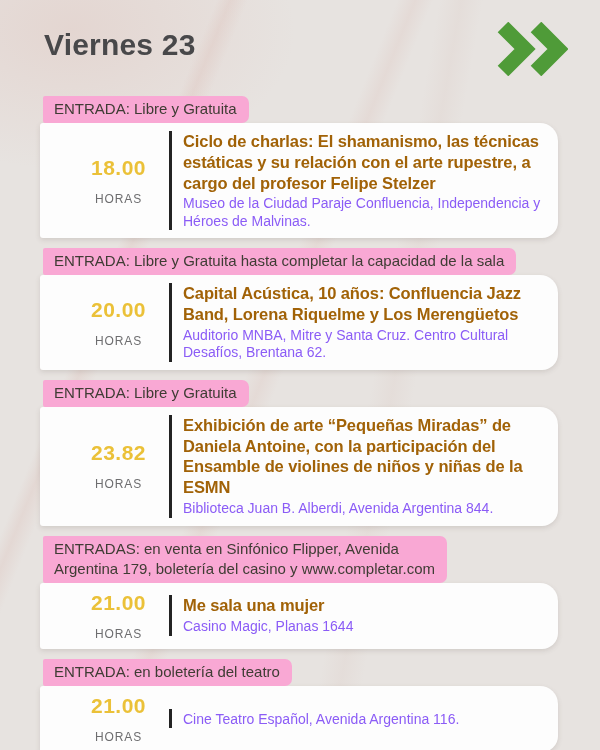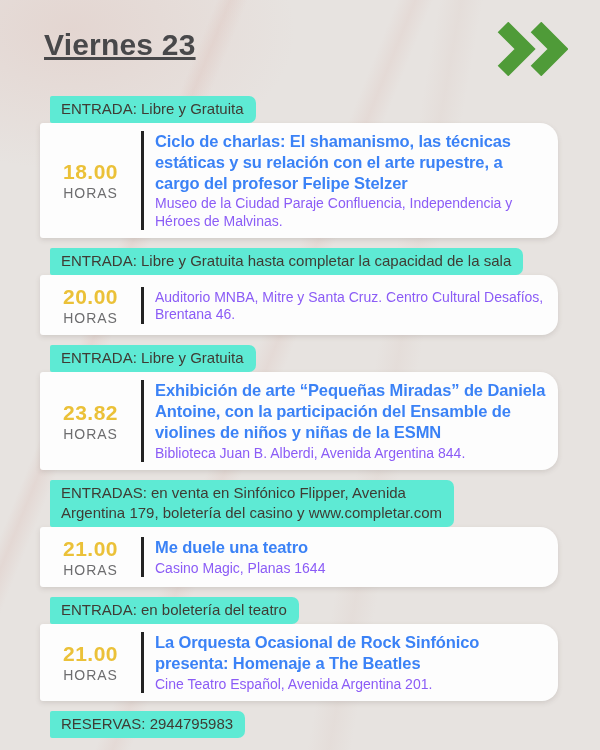--- a/index.html
+++ b/index.html
@@ -10,47 +10,47 @@
       radial-gradient(ellipse 320px 200px at 12% 4%, rgba(216,166,155,0.22), transparent 70%),
       linear-gradient(112deg, transparent 24%, rgba(209,158,148,0.16) 25.5%, transparent 27.5%, transparent 44%, rgba(209,158,148,0.13) 46%, transparent 48%),
       linear-gradient(100deg, transparent 60%, rgba(205,170,160,0.10) 63%, transparent 66%),
       #e7e3e0;
   }
   .page { padding: 24px 42px 0 40px; box-sizing: border-box; width: 600px; }
 
   
   .header { display: flex; justify-content: space-between; align-items: flex-start; margin-bottom: 16px; }
   .page-title {
-    margin: 4px 0 0 4px; font-size: 30px; font-weight: 700; color: #48484a; letter-spacing: 0.2px; text-decoration: underline;
+    margin: 4px 0 0 4px; font-size: 30px; font-weight: 700; color: #48484a; letter-spacing: 0.2px;
   }
   .chevrons { margin: -2px -10px 0 0; }
 
   
   .event-section { margin-bottom: 10px; }
   .banner {
-    width: fit-content; max-width: 470px; margin-left: 10px;
-    background: #5eead4; color: #3f3c34;
+    width: fit-content; max-width: 470px; margin-left: 3px;
+    background: #f9a8d4; color: #3f3c34;
     font-size: 15px; line-height: 20px;
     padding: 3px 12px 4px 11px; border-radius: 2px 7px 7px 2px;
     position: relative; z-index: 2;
   }
   .banner-line { display: block; }
 
   
   .card {
     background: #fdfdfd; border-radius: 3px 18px 16px 3px;
     box-shadow: 0 2px 5px rgba(95,82,76,0.16);
     display: flex; align-items: center;
     padding: 8px 12px 8px 0; min-height: 44px;
   }
-  .time-col { width: 101px; flex-shrink: 0; text-align: center; }
+  .time-col { width: 101px; flex-shrink: 0; text-align: center; padding-left: 28px; }
   .time { font-size: 21px; font-weight: 700; color: #EBC138; letter-spacing: 0.5px; }
-  .time-unit { font-size: 14px; color: #6d6d6f; letter-spacing: 0.9px; margin-top: 1px; }
+  .time-unit { font-size: 12px; color: #6d6d6f; letter-spacing: 0.9px; margin-top: 12px; }
   .text-col { flex: 1; border-left: 3px solid #232323; padding-left: 11px; min-width: 0; }
-  .event-title { font-size: 16.5px; font-weight: 700; color: #3b82f6; line-height: 1.26; letter-spacing: -0.1px; }
+  .event-title { font-size: 16.5px; font-weight: 700; color: #a16207; line-height: 1.26; letter-spacing: -0.1px; }
   .event-venue { font-size: 14px; color: #8b5cf6; line-height: 1.25; margin-top: 2px; }
 </style>
 </head>
 <body>
 
 <div class="page">
 
   <div class="header">
     <h1 class="page-title">Viernes 23</h1>
     <div class="chevrons">
@@ -80,21 +80,22 @@
   <section class="event-section">
     <div class="banner">
       <span class="banner-line">ENTRADA: Libre y Gratuita hasta completar la capacidad de la sala</span>
     </div>
     <div class="card">
       <div class="time-col">
         <div class="time">20.00</div>
         <div class="time-unit">HORAS</div>
       </div>
       <div class="text-col">
-        <div class="event-venue">Auditorio MNBA, Mitre y Santa Cruz. Centro Cultural Desafíos, Brentana 46.</div>
+        <div class="event-title">Capital Acústica, 10 años: Confluencia Jazz Band, Lorena Riquelme y Los Merengüetos</div>
+        <div class="event-venue">Auditorio MNBA, Mitre y Santa Cruz. Centro Cultural Desafíos, Brentana 62.</div>
       </div>
     </div>
   </section>
 
   <section class="event-section">
     <div class="banner">
       <span class="banner-line">ENTRADA: Libre y Gratuita</span>
     </div>
     <div class="card">
       <div class="time-col">
@@ -112,38 +113,37 @@
     <div class="banner">
       <span class="banner-line">ENTRADAS: en venta en Sinfónico Flipper, Avenida</span>
       <span class="banner-line">Argentina 179, boletería del casino y www.completar.com</span>
     </div>
     <div class="card">
       <div class="time-col">
         <div class="time">21.00</div>
         <div class="time-unit">HORAS</div>
       </div>
       <div class="text-col">
-        <div class="event-title">Me duele una teatro</div>
+        <div class="event-title">Me sala una mujer</div>
         <div class="event-venue">Casino Magic, Planas 1644</div>
       </div>
     </div>
   </section>
 
   <section class="event-section">
     <div class="banner">
       <span class="banner-line">ENTRADA: en boletería del teatro</span>
     </div>
     <div class="card">
       <div class="time-col">
         <div class="time">21.00</div>
         <div class="time-unit">HORAS</div>
       </div>
       <div class="text-col">
-        <div class="event-title">La Orquesta Ocasional de Rock Sinfónico presenta: Homenaje a The Beatles</div>
-        <div class="event-venue">Cine Teatro Español, Avenida Argentina 201.</div>
+        <div class="event-venue">Cine Teatro Español, Avenida Argentina 116.</div>
       </div>
     </div>
   </section>
 
   <section class="event-section">
     <div class="banner">
       <span class="banner-line">RESERVAS: 2944795983</span>
     </div>
 
   </section>

